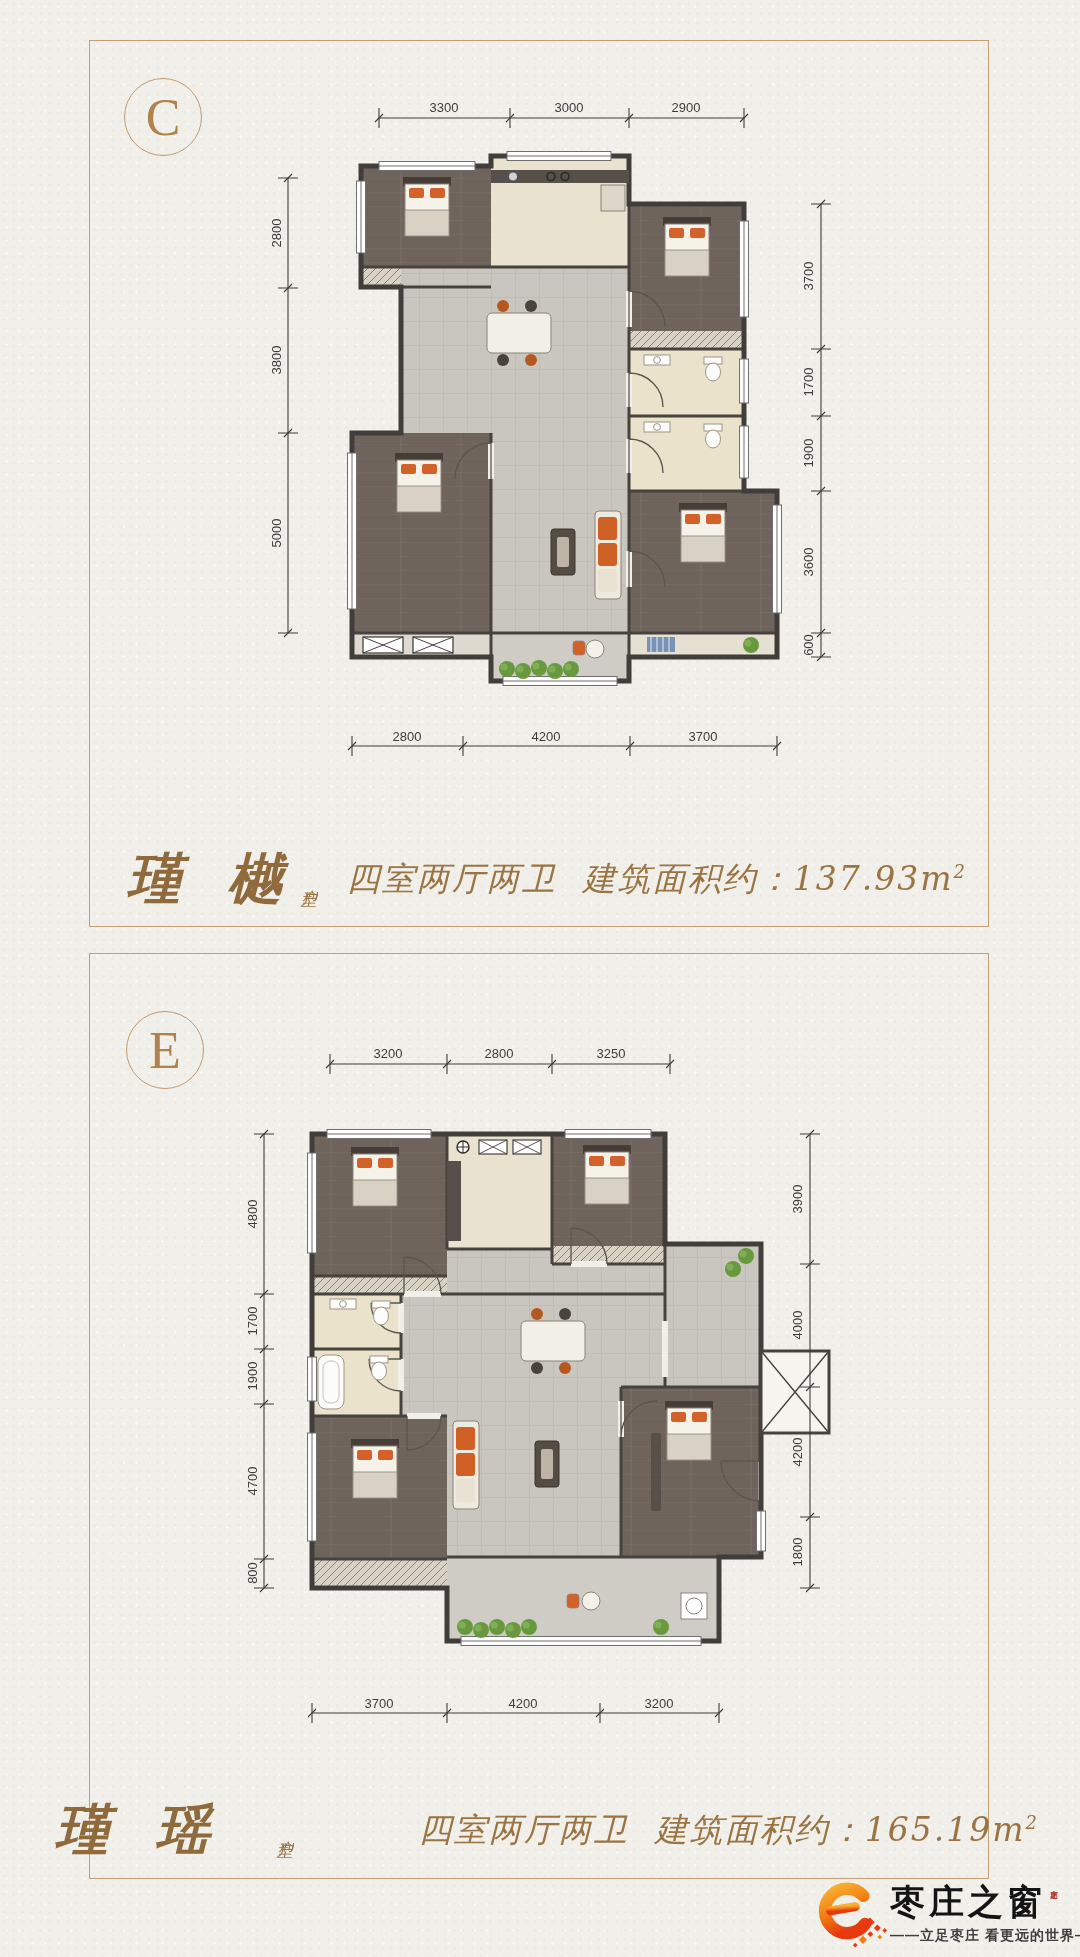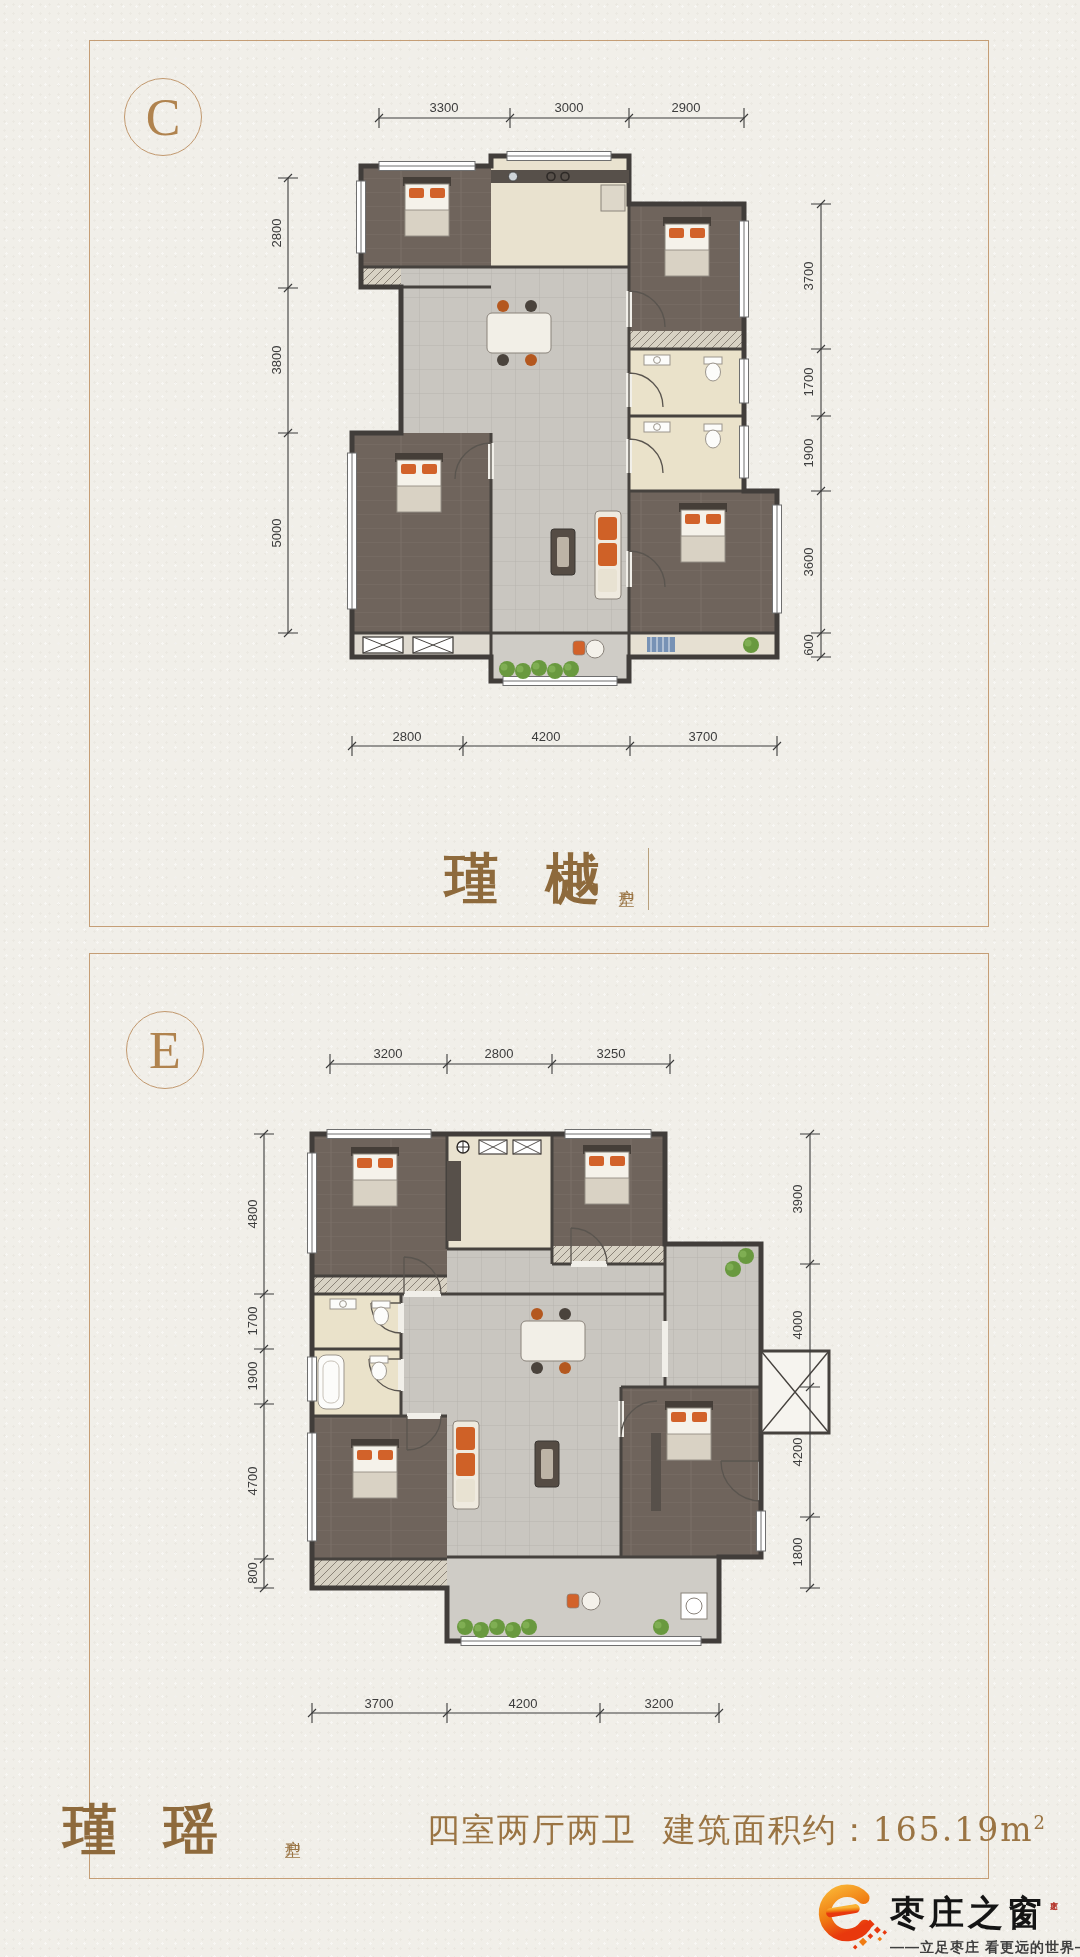--- a/index.html
+++ b/index.html
@@ -12,30 +12,30 @@
   .panel-c{left:89px;top:40px;width:898px;height:885px;}
   .panel-e{left:89px;top:953px;width:898px;height:924px;}
   .badge{position:absolute;width:76px;height:76px;border:1px solid #c2996f;border-radius:50%;
          display:flex;align-items:center;justify-content:center;
          font-family:"Liberation Serif",serif;font-size:52px;color:#b0834e;}
   .badge-c{left:34px;top:37px;}
   .badge-e{left:36px;top:57px;}
   .plan-svg{position:absolute;}
   .svg-c{left:161px;top:40px;}
   .svg-e{left:151px;top:87px;}
-  .plan-title{position:absolute;left:56px;width:818px;display:flex;align-items:center;justify-content:center;color:#9a7443;}
+  .plan-title{position:absolute;left:48px;width:818px;display:flex;align-items:center;justify-content:center;color:#9a7443;font-style:italic;}
   .title-c{top:788px;height:100px;}
   .title-e{top:826px;height:100px;gap:48px;}
   .plan-name{font-family:"DejaVu Serif",serif;font-weight:700;font-size:54px;letter-spacing:14px;color:#8e6a3c;white-space:nowrap;}
   .type-col{writing-mode:vertical-rl;font-size:16px;letter-spacing:3px;color:#9a7443;margin:0 10px 0 2px;font-family:"DejaVu Serif",serif;}
   .title-divider{width:1px;height:62px;background:#9a7443;opacity:.65;margin:0 16px 0 2px;}
   .title-main{font-family:"DejaVu Serif",serif;font-size:33px;color:#9a7443;white-space:nowrap;letter-spacing:2px;}
   .title-main .gap{display:inline-block;width:26px;}
   .title-main sup{font-size:18px;}
-  .footer-logo{position:absolute;left:806px;top:1868px;width:274px;height:89px;display:flex;align-items:flex-end;z-index:5;}
+  .footer-logo{position:absolute;left:806px;top:1868px;width:274px;height:89px;display:flex;align-items:center;z-index:5;}
   .swirl{width:82px;height:82px;flex:0 0 auto;margin-top:2px;}
   .logo-right{margin-left:2px;}
   .brand-row{display:flex;align-items:flex-start;}
   .brand-text{font-family:"DejaVu Serif",serif;font-weight:700;font-size:35px;color:#141414;letter-spacing:4px;white-space:nowrap;line-height:1.25;}
   .seal{writing-mode:vertical-rl;font-size:8px;color:#b3342a;line-height:1;margin:4px 0 0 3px;}
   .seal-block{width:7px;height:7px;background:#c0392b;margin-top:2px;}
   .tagline{font-size:14px;color:#3f3f3f;letter-spacing:1px;white-space:nowrap;margin-top:4px;font-weight:600;}
   svg text.dim{font-family:"Liberation Sans",sans-serif;font-size:13px;fill:#3c3c3c;}
 </style>
 </head>
@@ -232,20 +232,23 @@
         <text class="dim" x="562" y="372" text-anchor="middle" transform="rotate(-90 562 372)">1900</text>
         <text class="dim" x="562" y="481" text-anchor="middle" transform="rotate(-90 562 481)">3600</text>
         <text class="dim" x="562" y="564" text-anchor="middle" transform="rotate(-90 562 564)">600</text>
       </g>
     </svg>
 
     <div class="plan-title title-c">
       <span class="plan-name">瑾 樾</span>
       <span class="type-col">户型</span>
       <span class="title-divider"></span>
+      <span class="title-main">
+        <span>四室两厅两卫</span><span class="gap"></span><span>建筑面积约：</span><span>137.93m</span><sup>2</sup>
+      </span>
     </div>
   </div>
 
   <div class="panel panel-e">
     <div class="badge badge-e">
       <span>E</span>
     </div>
 
     <svg class="plan-svg svg-e" width="620" height="700" viewBox="0 0 620 700">
 

